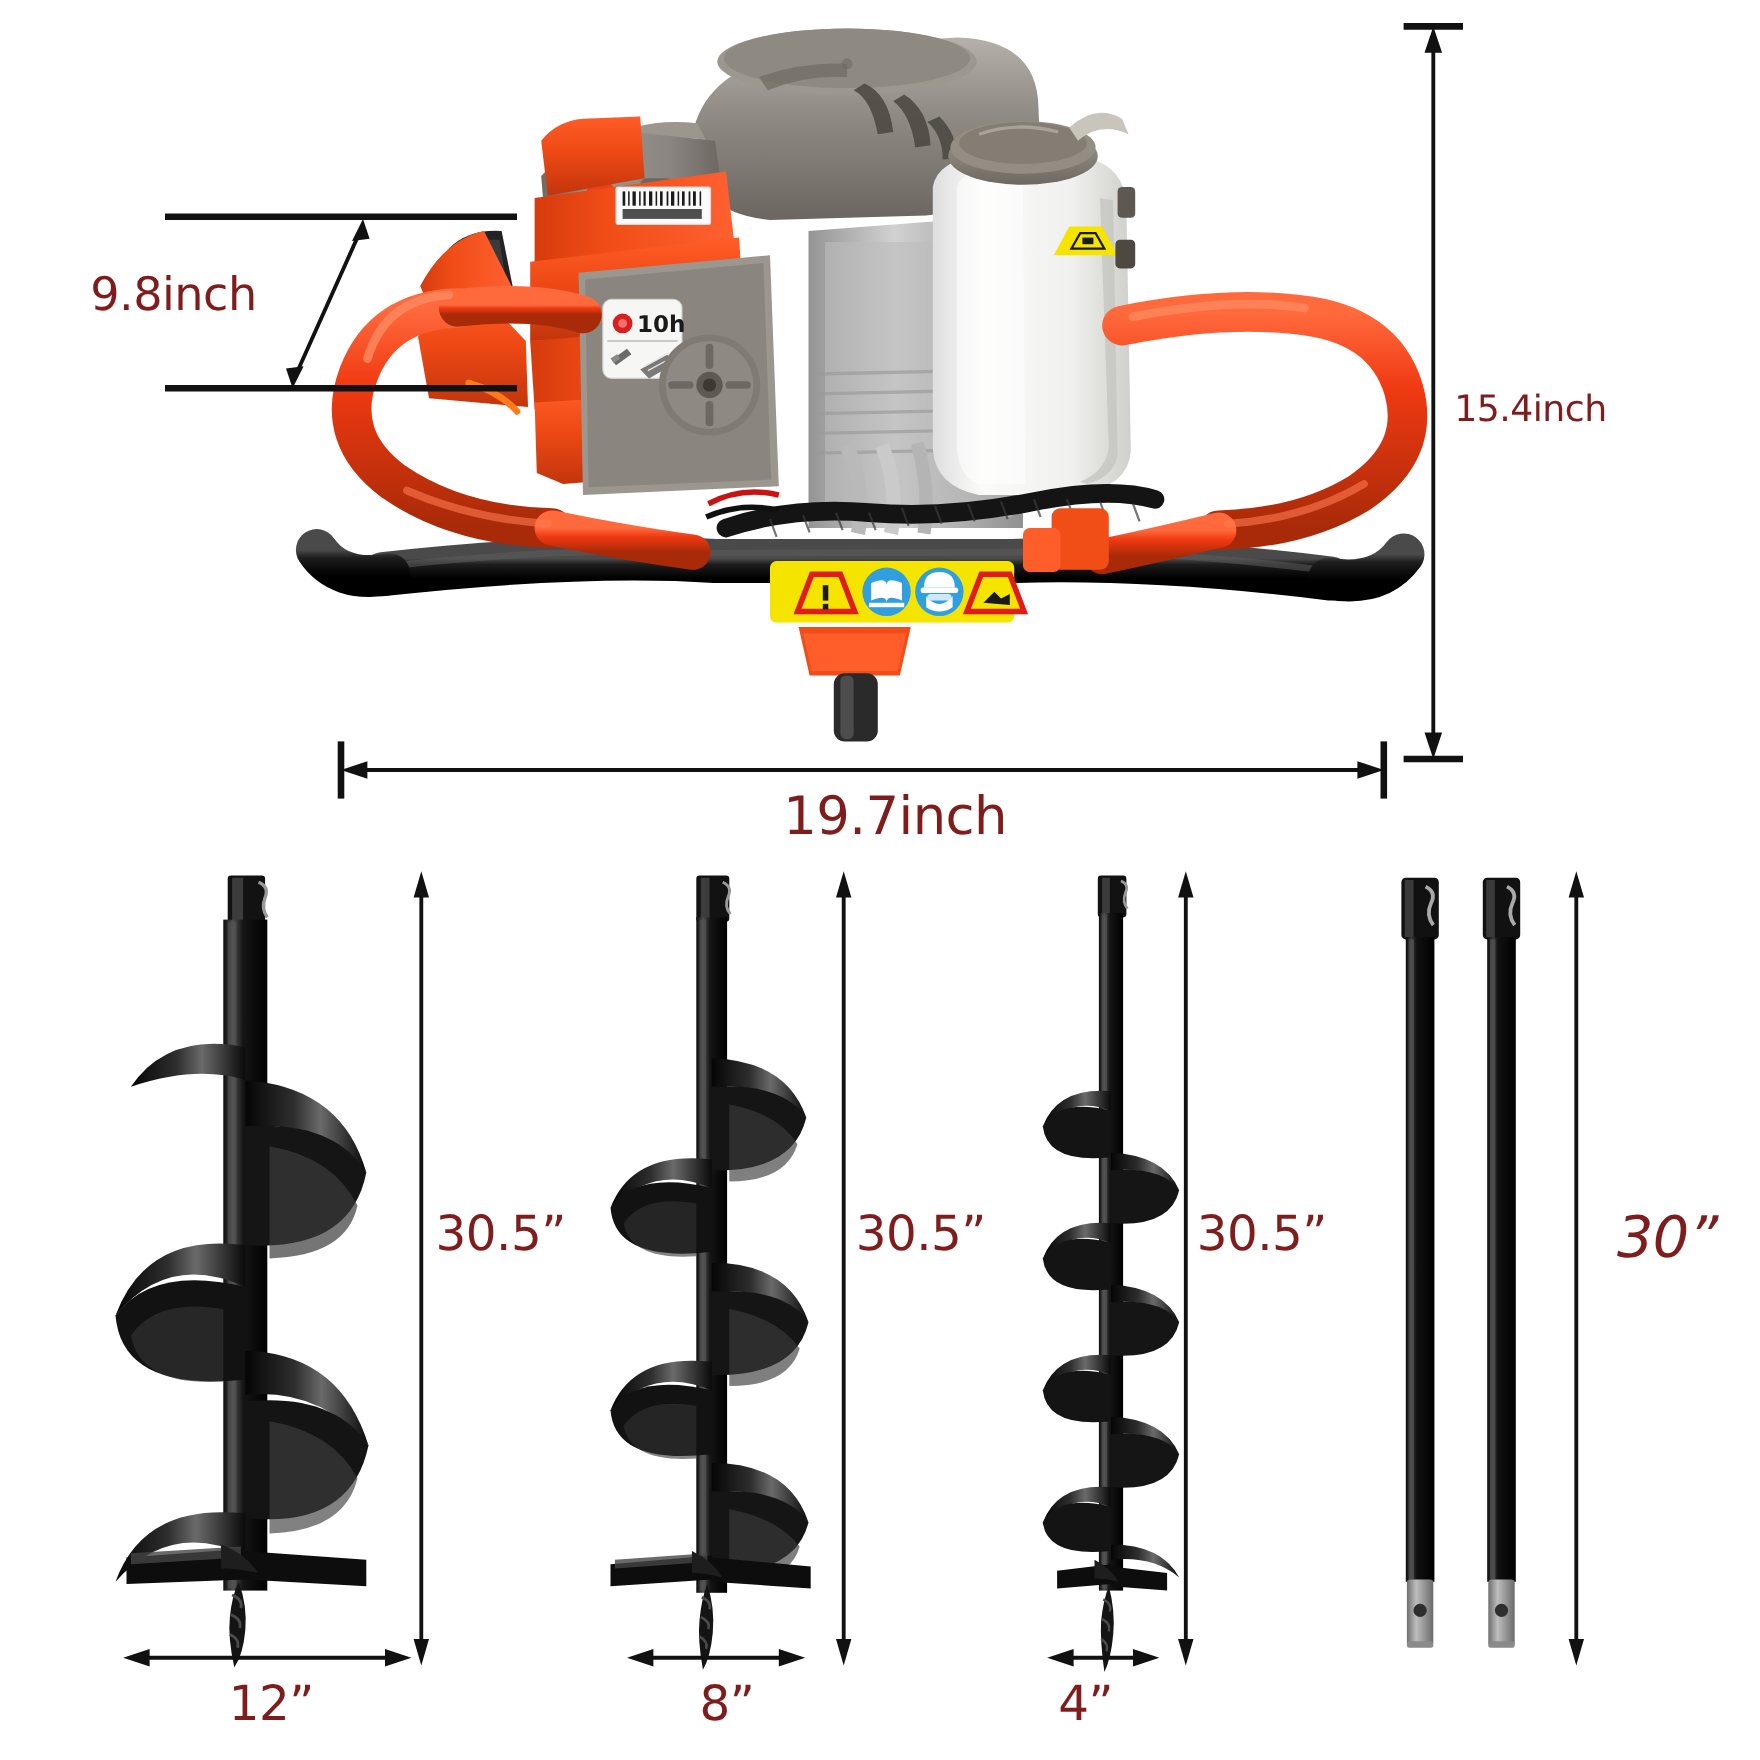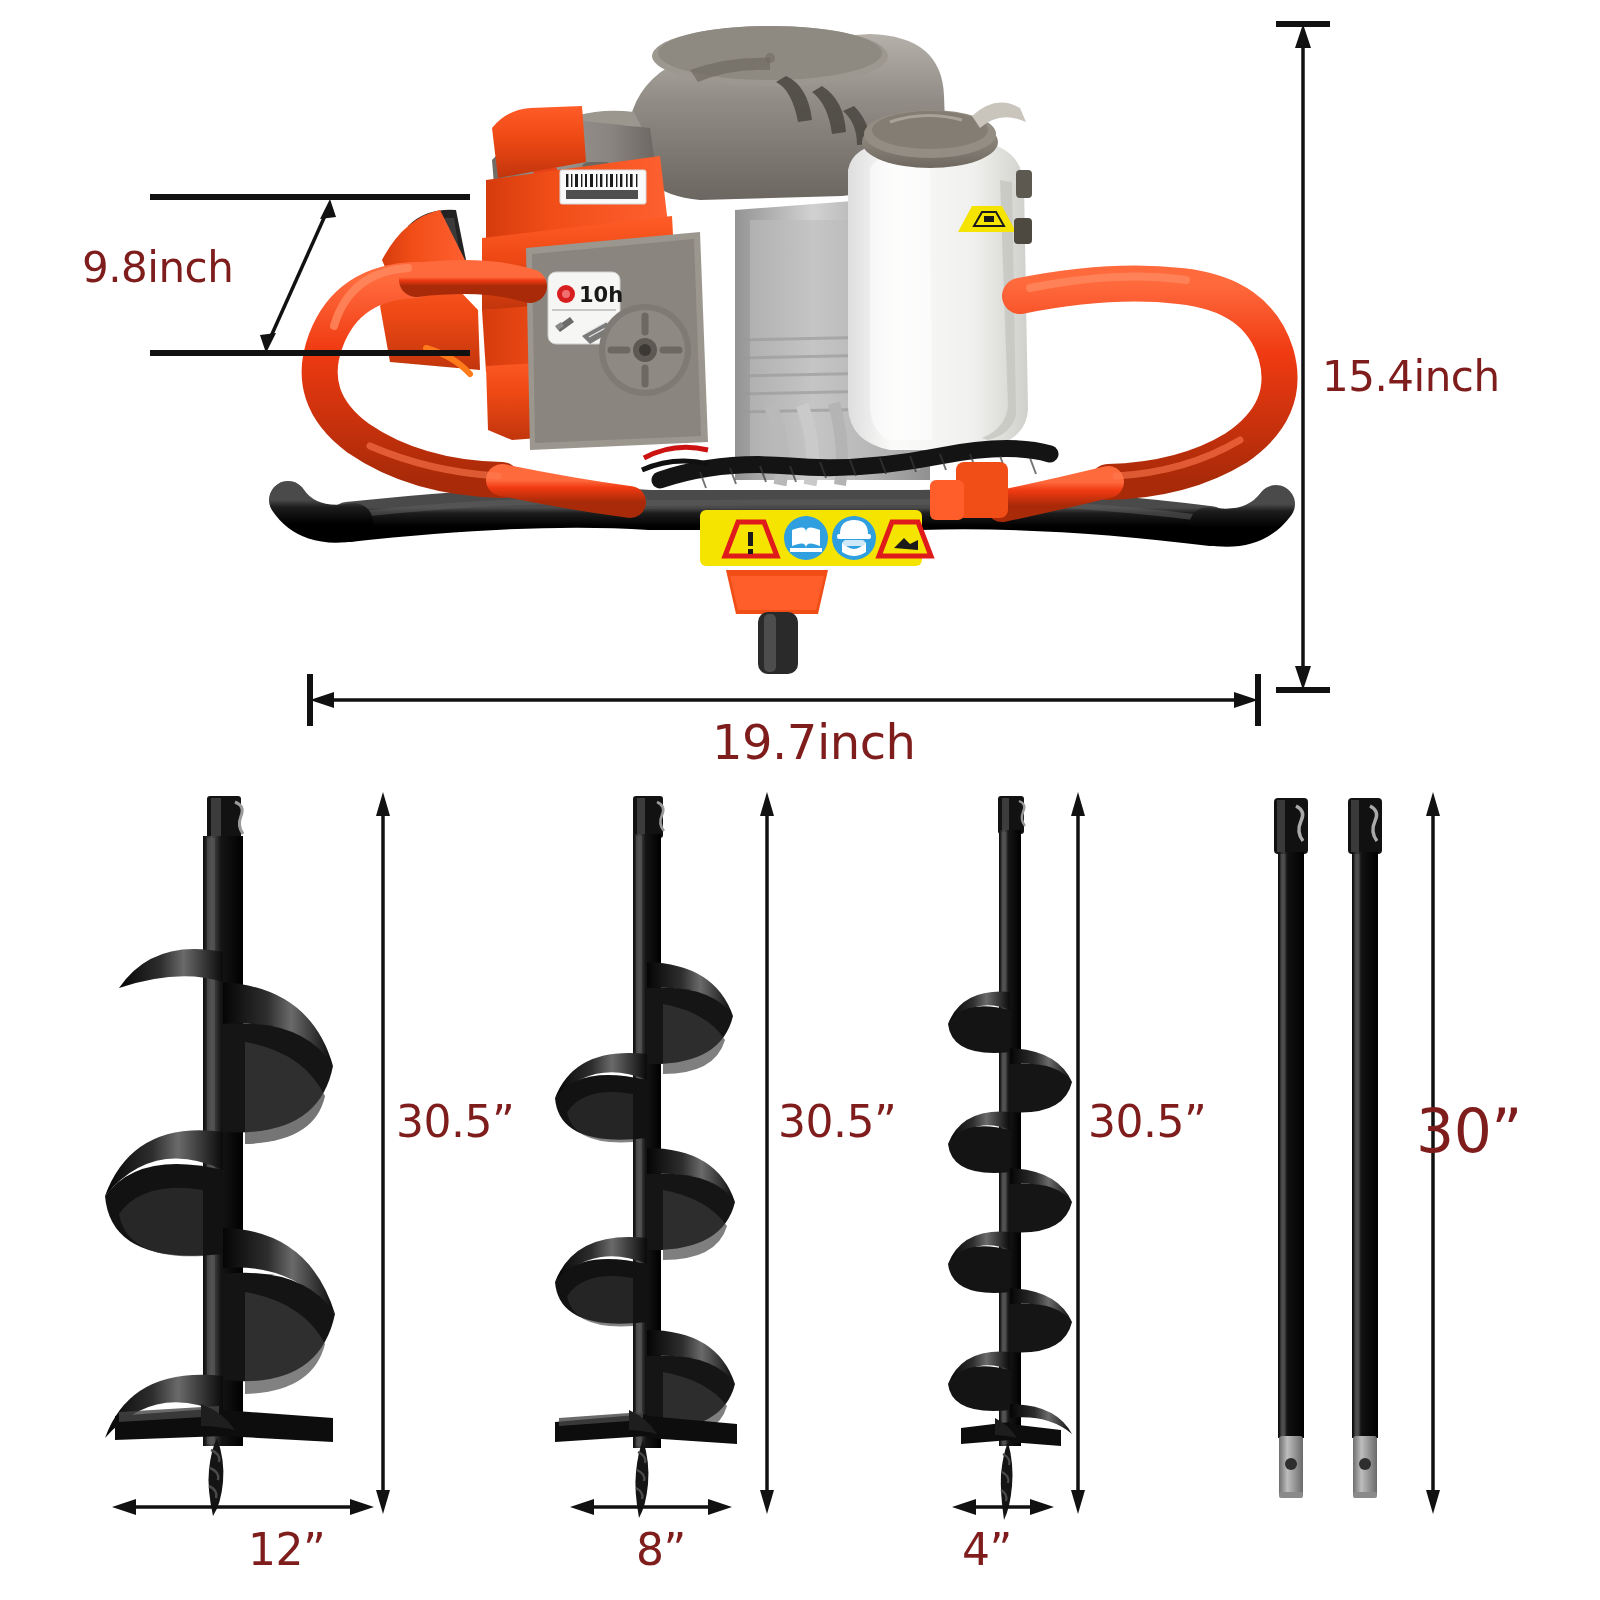--- a/index.html
+++ b/index.html
@@ -265,21 +265,21 @@
   </svg>
   <div class="dimtxt" style="left:82px;top:243px;font-size:42px;">9.8inch</div>
 
   <svg class="abs noclick" style="left:1268px;top:18px;" width="70" height="680" viewBox="0 0 70 680">
     <line x1="8" y1="6" x2="62" y2="6" stroke="#111" stroke-width="6"></line>
     <line x1="8" y1="672" x2="62" y2="672" stroke="#111" stroke-width="6"></line>
     <line x1="35" y1="14" x2="35" y2="664" stroke="#111" stroke-width="3.5"></line>
     <path d="M35,6 L27,30 L43,30 Z" fill="#111"></path>
     <path d="M35,672 L27,648 L43,648 Z" fill="#111"></path>
   </svg>
-  <div class="dimtxt" style="left:1322px;top:352px;font-size:42px;">15.4inch</div>
+  <div class="dimtxt" style="left:1322px;top:352px;font-size:33px;">15.4inch</div>
 
   <svg class="abs noclick" style="left:300px;top:670px;" width="970" height="62" viewBox="0 0 970 62">
     <line x1="10" y1="4" x2="10" y2="56" stroke="#111" stroke-width="6"></line>
     <line x1="958" y1="4" x2="958" y2="56" stroke="#111" stroke-width="6"></line>
     <line x1="18" y1="30" x2="950" y2="30" stroke="#111" stroke-width="3.5"></line>
     <path d="M10,30 L34,22 L34,38 Z" fill="#111"></path>
     <path d="M958,30 L934,22 L934,38 Z" fill="#111"></path>
   </svg>
   <div class="dimtxt" style="left:712px;top:714px;font-size:48px;">19.7inch</div>
 
@@ -336,21 +336,21 @@
     <line x1="15" y1="10" x2="15" y2="716" stroke="#111" stroke-width="3.5"></line>
     <path d="M15,2 L8,26 L22,26 Z" fill="#111"></path>
     <path d="M15,724 L8,700 L22,700 Z" fill="#111"></path>
   </svg>
   <div class="dimtxt" style="left:396px;top:1096px;font-size:44px;">30.5”</div>
   <svg class="abs noclick" style="left:108px;top:1492px;" width="270" height="30" viewBox="0 0 270 30">
     <line x1="12" y1="15" x2="258" y2="15" stroke="#111" stroke-width="3.5"></line>
     <path d="M4,15 L28,7 L28,23 Z" fill="#111"></path>
     <path d="M266,15 L242,7 L242,23 Z" fill="#111"></path>
   </svg>
-  <div class="dimtxt" style="left:208px;top:1524px;font-size:44px;margin-left:40px;">12”</div>
+  <div class="dimtxt" style="left:208px;top:1524px;font-size:44px;">12”</div>
 
   <svg class="abs noclick" style="left:545px;top:792px;" width="200" height="730" viewBox="0 0 200 730">
     <rect x="88" y="4" width="30" height="42" rx="3" fill="#121212"></rect>
     <rect x="92" y="6" width="8" height="38" fill="#3c3c3c"></rect>
     <path d="M112,10 q9,4 5,13 q-4,9 2,16" stroke="#9a9a9a" stroke-width="2.6" fill="none"></path>
     <rect x="88" y="42" width="28" height="614" fill="url(#aShaft)"></rect>
     <rect x="91" y="44" width="6" height="610" fill="#5a5a5a" opacity="0.55"></rect>
 
     <path d="M102,170 q68,2 86,54 q-34,-32 -86,-28 Z" fill="url(#aFl)"></path>
     <path d="M102,196 q64,-4 86,28 q-12,50 -86,48 Z" fill="#151515"></path>
@@ -475,15 +475,15 @@
       <rect x="105" y="644" width="24" height="60" rx="3" fill="url(#steelG)"></rect>
       <circle cx="117" cy="672" r="6" fill="#2e2e2e"></circle>
       <rect x="105" y="700" width="24" height="6" rx="2" fill="#8a8a8a"></rect>
     </g>
   </svg>
   <svg class="abs noclick" style="left:1418px;top:790px;" width="30" height="726" viewBox="0 0 30 726">
     <line x1="15" y1="10" x2="15" y2="716" stroke="#111" stroke-width="3.5"></line>
     <path d="M15,2 L8,26 L22,26 Z" fill="#111"></path>
     <path d="M15,724 L8,700 L22,700 Z" fill="#111"></path>
   </svg>
-  <div class="dimtxt" style="left:1416px;top:1096px;font-size:60px;">30”</div>
+  <div class="dimtxt" style="left:1470px;top:1096px;font-size:52px;font-style:italic;">30”</div>
 
 </div>
 
 </body></html>

